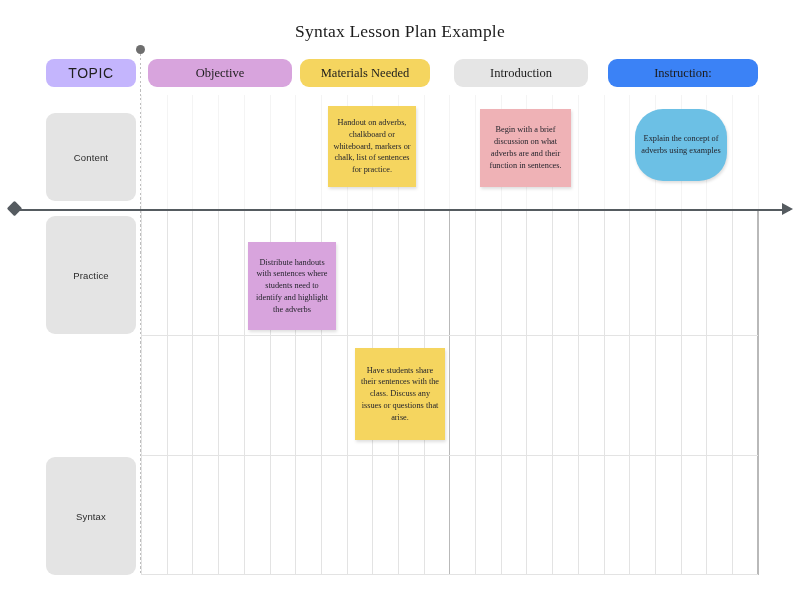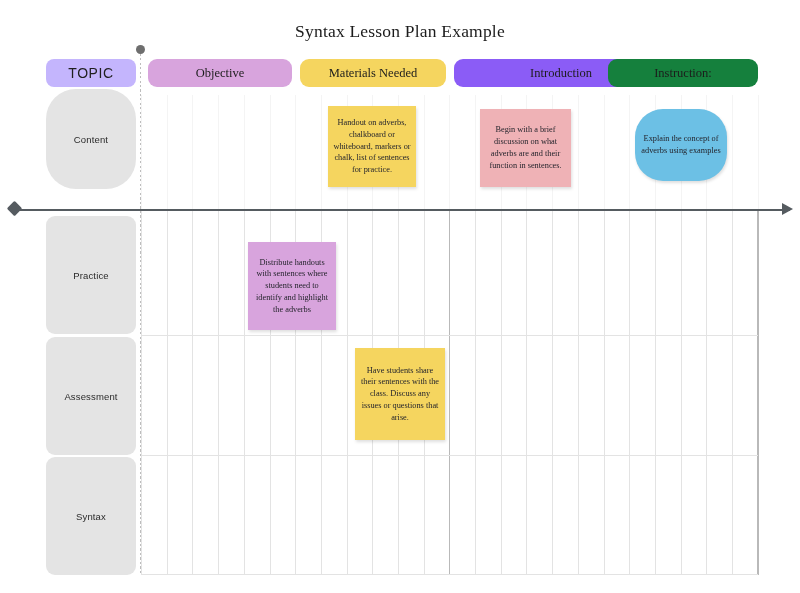--- a/index.html
+++ b/index.html
@@ -248,29 +248,28 @@
     </div>
 
   <div class="axis-h"></div>
   <div class="axis-h-arrow"></div>
   <div class="axis-h-dot"></div>
   <div class="axis-v"></div>
   <div class="axis-v-dot"></div>
 
   <div class="row-label topic" style="top:42px;height:28px;">TOPIC</div>
 
-  <div class="row-label" style="top:72px;height:100px;border-radius:30px;">Content</div>
+  <div class="row-label" style="top:96px;height:88px;">Content</div>
   <div class="row-label" style="top:199px;height:118px;">Practice</div>
-  <div class="row-label" style="top:320px;height:118px;">Assessment</div>
   <div class="row-label" style="top:440px;height:118px;">Syntax</div>
 
   <div class="pill" style="left:148px;top:42px;width:144px;background:#d8a4dd;border-radius:9px;">Objective</div>
-  <div class="pill" style="left:300px;top:42px;width:146px;background:#f5d55f;text-align:center;">Materials Needed</div>
-  <div class="pill" style="left:454px;top:42px;width:134px;background:#8b5cf6;padding-left:40px;">Introduction</div>
-  <div class="pill" style="left:608px;top:42px;width:150px;background:#15803d;">Instruction:</div>
+  <div class="pill" style="left:300px;top:42px;width:130px;background:#f5d55f;text-align:center;">Materials Needed</div>
+  <div class="pill" style="left:454px;top:42px;width:134px;background:#e5e5e5;">Introduction</div>
+  <div class="pill" style="left:608px;top:42px;width:150px;background:#3b82f6;">Instruction:</div>
 
   <div class="note" style="left:328px;top:89px;width:88px;height:81px;background:#f5d55f;">
     <span>Handout on adverbs, chalkboard or whiteboard, markers or chalk, list of sentences for practice.</span>
   </div>
   <div class="note" style="left:480px;top:92px;width:91px;height:78px;background:#efb2b6;">
     <span>Begin with a brief discussion on what adverbs are and their function in sentences.</span>
   </div>
   <div class="note" style="left:635px;top:92px;width:92px;height:72px;background:#6cc0e5;border-radius:28px;">
     <span>Explain the concept of adverbs using examples</span>
   </div>

